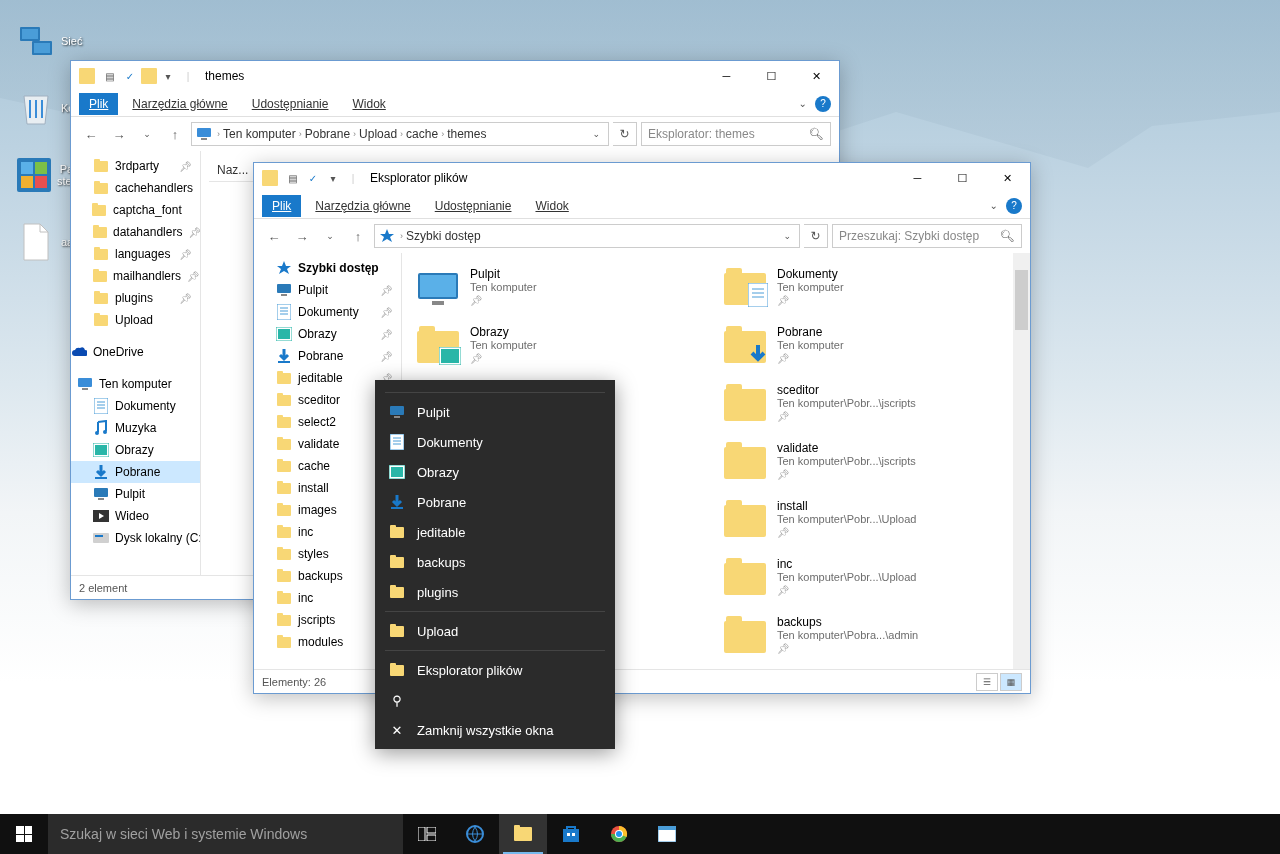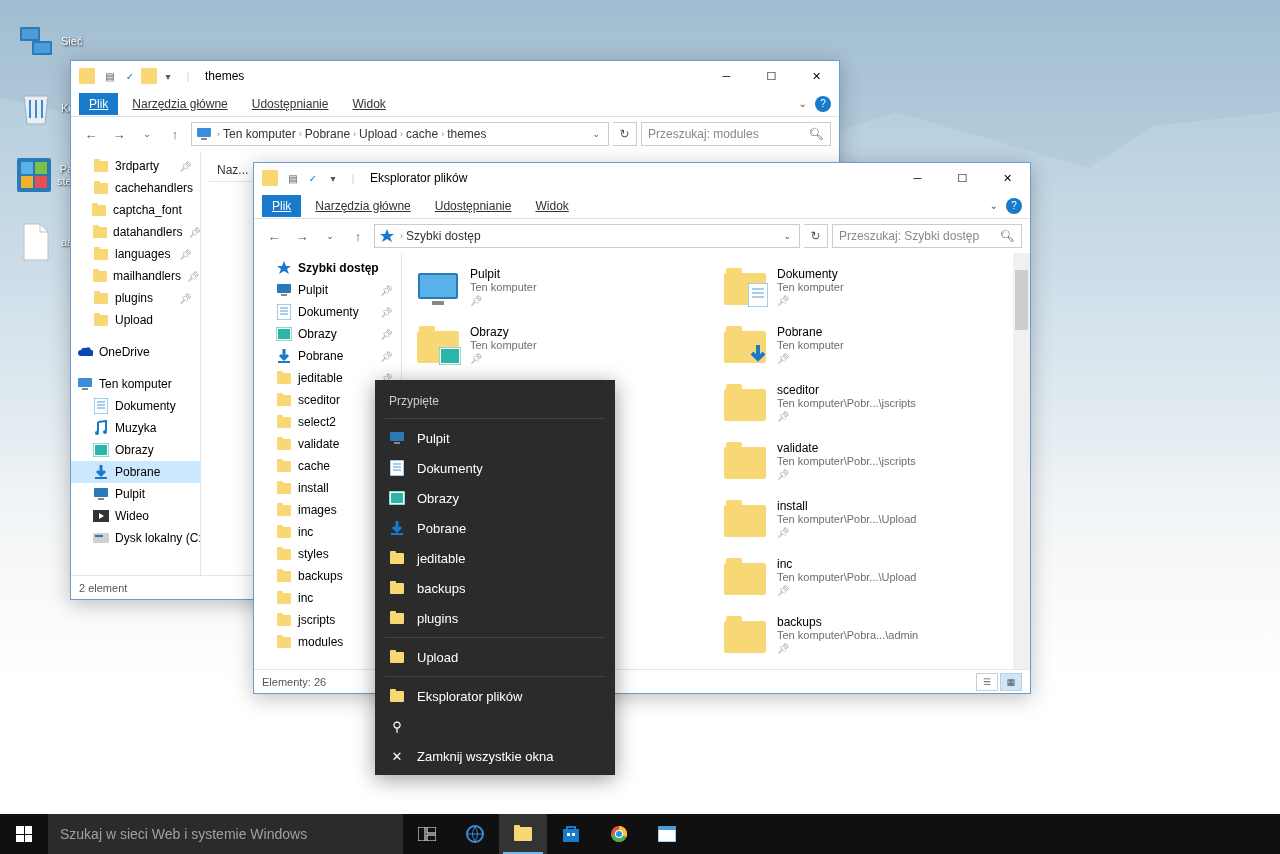--- a/index.html
+++ b/index.html
@@ -165,21 +165,21 @@
       <span class="sep">›</span>
         <span class="crumb">Upload</span>
       <span class="sep">›</span>
         <span class="crumb">cache</span>
       <span class="sep">›</span>
         <span class="crumb">themes</span>
       <span class="drop">⌄</span>
     </div>
     <div class="refresh">↻</div>
     <div class="searchbox">
-      <span>Przeszukaj: modules</span>
+      <span>Eksplorator: themes</span>
         <span class="mag">🔍︎</span>
     </div>
   </div>
   <div class="body">
     <div class="tree" id="tree1" style="width:130px; overflow:hidden;">
         <div class="node" style="padding-left: 22px;">
           <span class="nico">
             <span class="folder-ico"></span>
           </span>
           <span>3rdparty</span>
@@ -225,21 +225,21 @@
           <span>plugins</span>
           <span class="pin">📌︎</span>
         </div>
         <div class="node" style="padding-left: 22px;">
           <span class="nico">
             <span class="folder-ico"></span>
           </span>
           <span>Upload</span>
         </div>
         <div style="height: 10px;"></div>
-        <div class="node" style="padding-left: 6px;">
+        <div class="node" style="padding-left: 0;">
           <span class="nico">
             <svg width="18" height="12">
               <path d="M4 10 Q1 10 1 7 Q1 4 4 4 Q5 1 9 2 Q13 0 14 4 Q17 4 17 7 Q17 10 14 10 Z" fill="#094ab2"></path>
             </svg>
           </span>
           <span>OneDrive</span>
         </div>
         <div style="height: 10px;"></div>
         <div class="node" style="padding-left: 6px;">
           <span class="nico">
@@ -642,21 +642,20 @@
   <div class="statusbar">
     <span>Elementy: 26</span>
     <div class="right">
       <div class="viewbtn">☰</div>
       <div class="viewbtn" style="background:#cce8ff">▦</div>
     </div>
   </div>
 </div>
 
 <div class="jumplist" style="left:375px; top:380px;">
-  <div class="section">Przypięte</div>
   <hr>
   <div id="jl-pinned">
       <div class="jl-item">
         <span class="jl-ico">
           <svg width="16" height="16">
             <rect x="1" y="2" width="14" height="9" fill="#2a7ab8" rx="1"></rect>
             <rect x="5" y="12" width="6" height="2" fill="#888"></rect>
           </svg>
         </span>
         <span>Pulpit</span>

